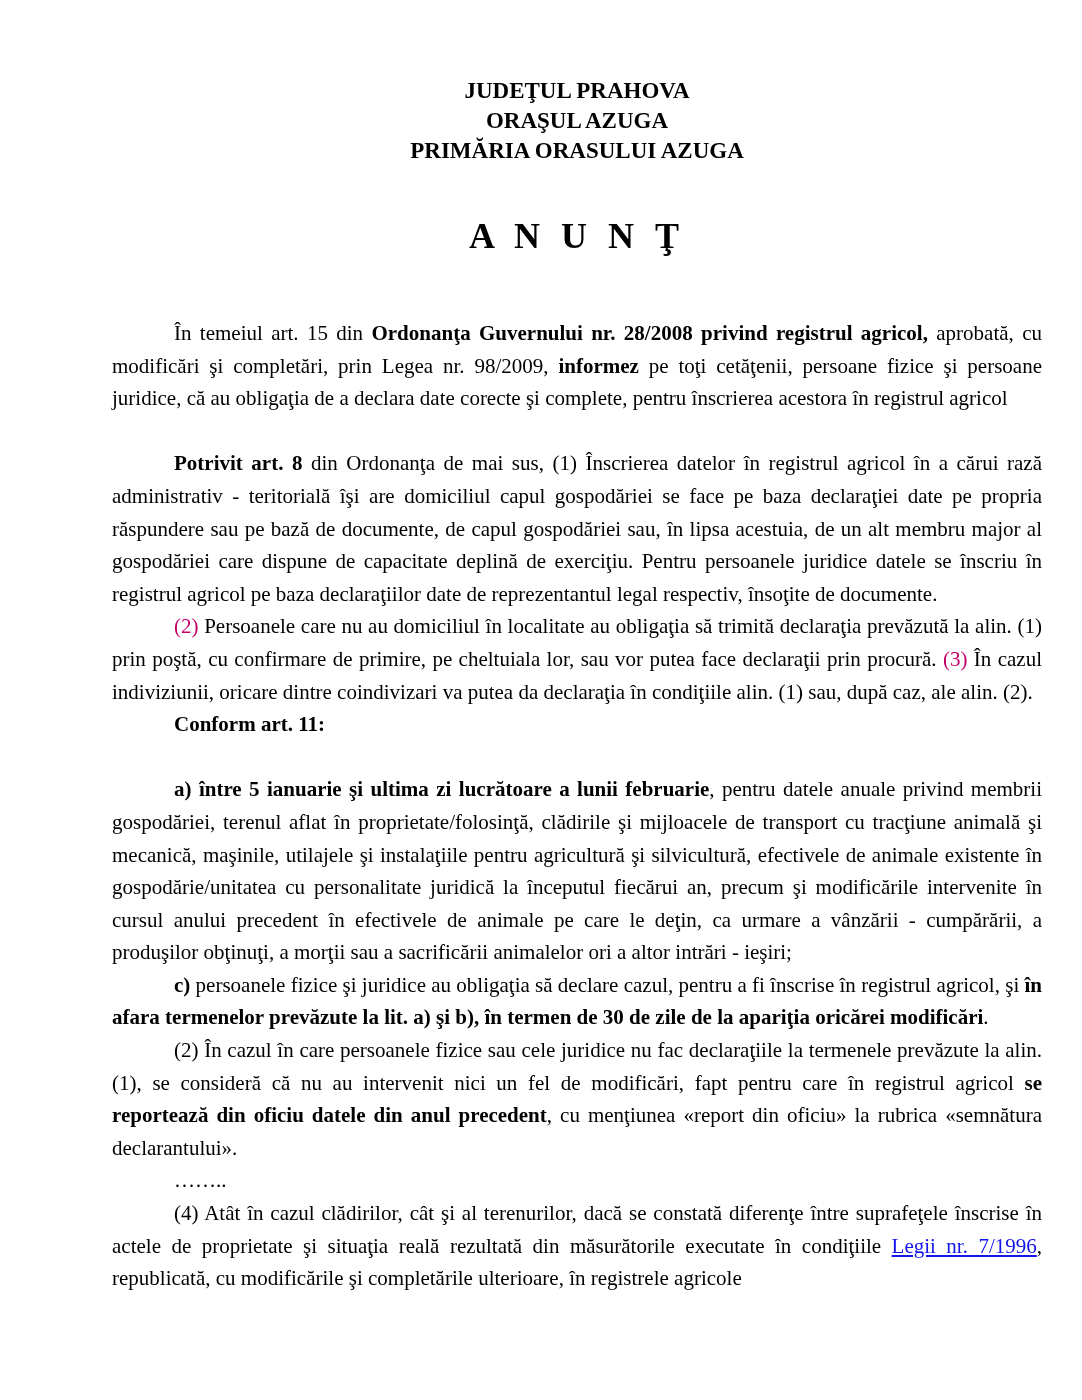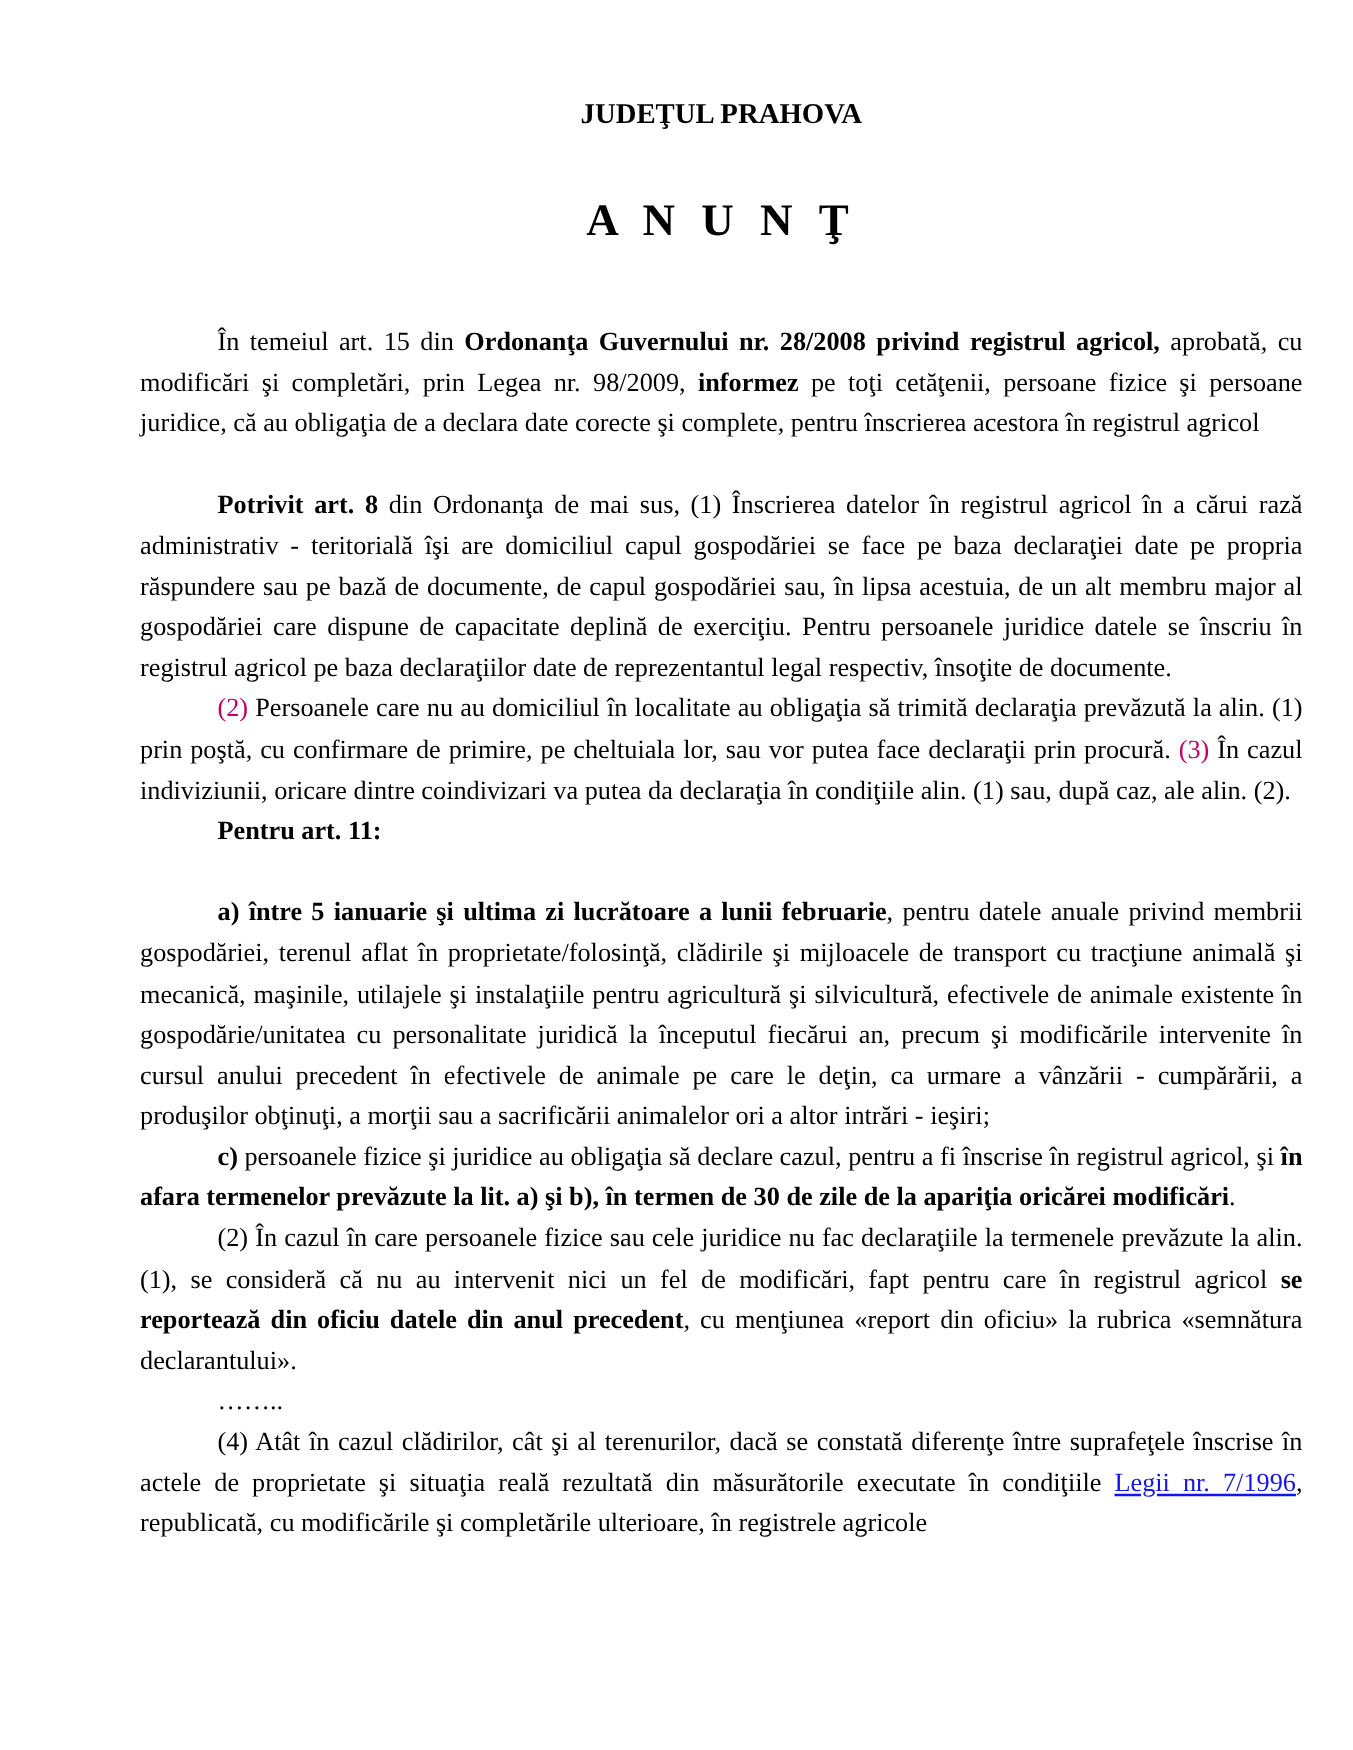--- a/index.html
+++ b/index.html
@@ -52,28 +52,30 @@
     text-decoration: underline;
     cursor: pointer;
   }
 </style>
 </head>
 <body>
 
 <div class="page">
   <div class="doc-header">
     <div>JUDEŢUL PRAHOVA</div>
+    <div>ORAŞUL AZUGA</div>
+    <div>PRIMĂRIA ORASULUI AZUGA</div>
   </div>
 
   <div class="doc-title">A N U N Ţ</div>
 
   <div class="doc-body">
       <p class="para"><span class="n">În temeiul art. 15 din </span><span class="b">Ordonanţa Guvernului nr. 28/2008 privind registrul agricol,</span><span class="n"> aprobată, cu modificări şi completări, prin Legea nr. 98/2009, </span><span class="b">informez</span><span class="n"> pe toţi cetăţenii, persoane fizice şi persoane juridice, că au obligaţia de a declara date corecte şi complete, pentru înscrierea acestora în registrul agricol</span></p>
       <p class="para gap"><span class="b">Potrivit art. 8</span><span class="n"> din Ordonanţa de mai sus, (1) Înscrierea datelor în registrul agricol în a cărui rază administrativ - teritorială îşi are domiciliul capul gospodăriei se face pe baza declaraţiei date pe propria răspundere sau pe bază de documente, de capul gospodăriei sau, în lipsa acestuia, de un alt membru major al gospodăriei care dispune de capacitate deplină de exerciţiu. Pentru persoanele juridice datele se înscriu în registrul agricol pe baza declaraţiilor date de reprezentantul legal respectiv, însoţite de documente.</span></p>
       <p class="para"><span class="m">(2)</span><span class="n"> Persoanele care nu au domiciliul în localitate au obligaţia să trimită declaraţia prevăzută la alin. (1) prin poştă, cu confirmare de primire, pe cheltuiala lor, sau vor putea face declaraţii prin procură. </span><span class="m">(3)</span><span class="n"> În cazul indiviziunii, oricare dintre coindivizari va putea da declaraţia în condiţiile alin. (1) sau, după caz, ale alin. (2).</span></p>
-      <p class="para"><span class="b">Pentru art. 11:</span></p>
+      <p class="para"><span class="b">Conform art. 11:</span></p>
       <p class="para gap"><span class="b">a) între 5 ianuarie şi ultima zi lucrătoare a lunii februarie</span><span class="n">, pentru datele anuale privind membrii gospodăriei, terenul aflat în proprietate/folosinţă, clădirile şi mijloacele de transport cu tracţiune animală şi mecanică, maşinile, utilajele şi instalaţiile pentru agricultură şi silvicultură, efectivele de animale existente în gospodărie/unitatea cu personalitate juridică la începutul fiecărui an, precum şi modificările intervenite în cursul anului precedent în efectivele de animale pe care le deţin, ca urmare a vânzării - cumpărării, a produşilor obţinuţi, a morţii sau a sacrificării animalelor ori a altor intrări - ieşiri;</span></p>
       <p class="para"><span class="b">c)</span><span class="n"> persoanele fizice şi juridice au obligaţia să declare cazul, pentru a fi înscrise în registrul agricol, şi </span><span class="b">în afara termenelor prevăzute la lit. a) şi b), în termen de 30 de zile de la apariţia oricărei modificări</span><span class="n">.</span></p>
       <p class="para"><span class="n">(2) În cazul în care persoanele fizice sau cele juridice nu fac declaraţiile la termenele prevăzute la alin. (1), se consideră că nu au intervenit nici un fel de modificări, fapt pentru care în registrul agricol </span><span class="b">se reportează din oficiu datele din anul precedent</span><span class="n">, cu menţiunea «report din oficiu» la rubrica «semnătura declarantului».</span></p>
       <p class="para"><span class="n">……..</span></p>
       <p class="para"><span class="n">(4) Atât în cazul clădirilor, cât şi al terenurilor, dacă se constată diferenţe între suprafeţele înscrise în actele de proprietate şi situaţia reală rezultată din măsurătorile executate în condiţiile </span><a class="law-link" href="#">Legii nr. 7/1996</a><span class="n">, republicată, cu modificările şi completările ulterioare, în registrele agricole </span></p>
     </div>
 </div>
 
 </body></html>

